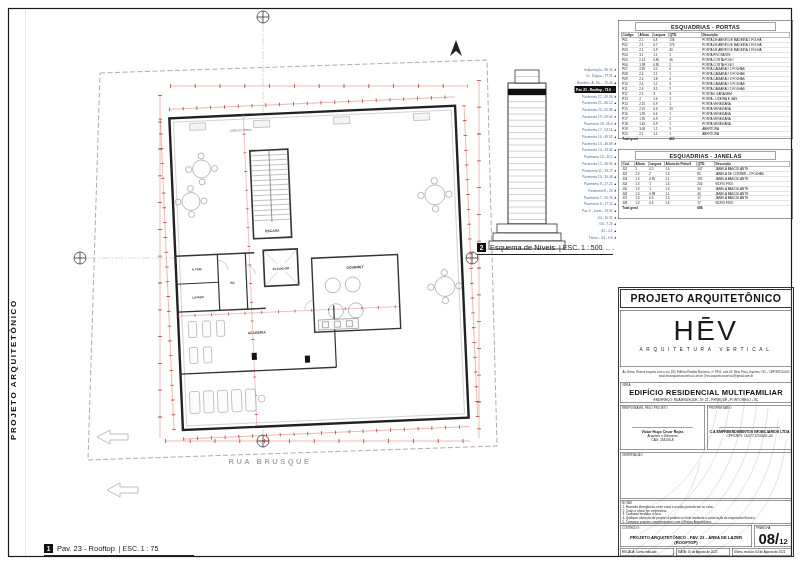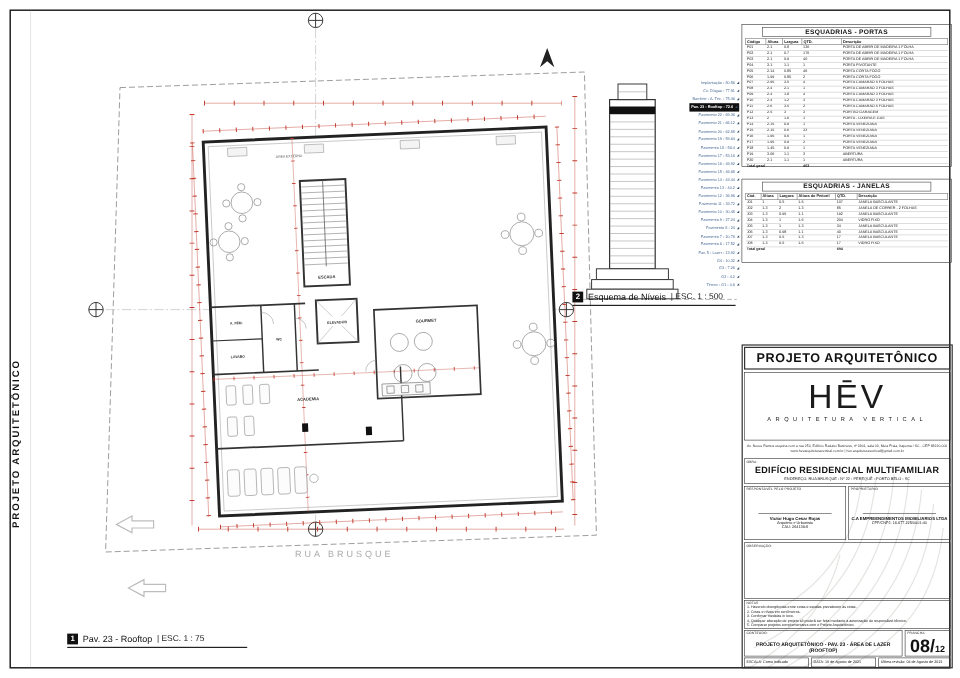--- a/index.html
+++ b/index.html
@@ -8,27 +8,27 @@
   svg text{font-family:"Liberation Sans",sans-serif;}
 
   
   .plansvg{position:absolute;left:0;top:0;}
 
   
   .sidelabel{position:absolute;left:9px;top:288px;height:152px;writing-mode:vertical-rl;
              transform:rotate(180deg);font-weight:bold;font-size:8px;letter-spacing:1.6px;color:#111;}
 
   
-  .street{position:absolute;left:212px;top:457px;width:116px;text-align:right;
-          font-size:7.5px;letter-spacing:2.5px;color:#a9a9a9;font-weight:normal;}
+  .street{position:absolute;left:212px;top:457px;width:116px;text-align:center;
+          font-size:7.5px;letter-spacing:2.5px;color:#a9a9a9;font-weight:bold;}
 
   
   .vlabel{position:absolute;display:flex;align-items:center;gap:4px;
           border-bottom:1px solid #222;padding-bottom:2px;font-size:7.5px;white-space:nowrap;}
-  .v1{left:44px;top:528px;width:150px;margin-left:12px;}
+  .v1{left:44px;top:544px;width:150px;}
   .v2{left:477px;top:243px;width:136px;}
   .vnum{width:9px;height:9px;background:#111;color:#fff;font-weight:bold;font-size:6.5px;
         display:flex;align-items:center;justify-content:center;flex:0 0 auto;}
   .vtitle{font-weight:normal;}
   .vscale{font-size:7px;color:#222;}
 
   
   .lvlwrap{position:absolute;left:540px;top:66px;width:76px;height:178px;}
   .lscale{width:152px;transform:scale(.5);transform-origin:0 0;}
   .levels .li{font-size:6.4px;line-height:13.45px;text-align:right;color:#4a6a94;white-space:nowrap;}

